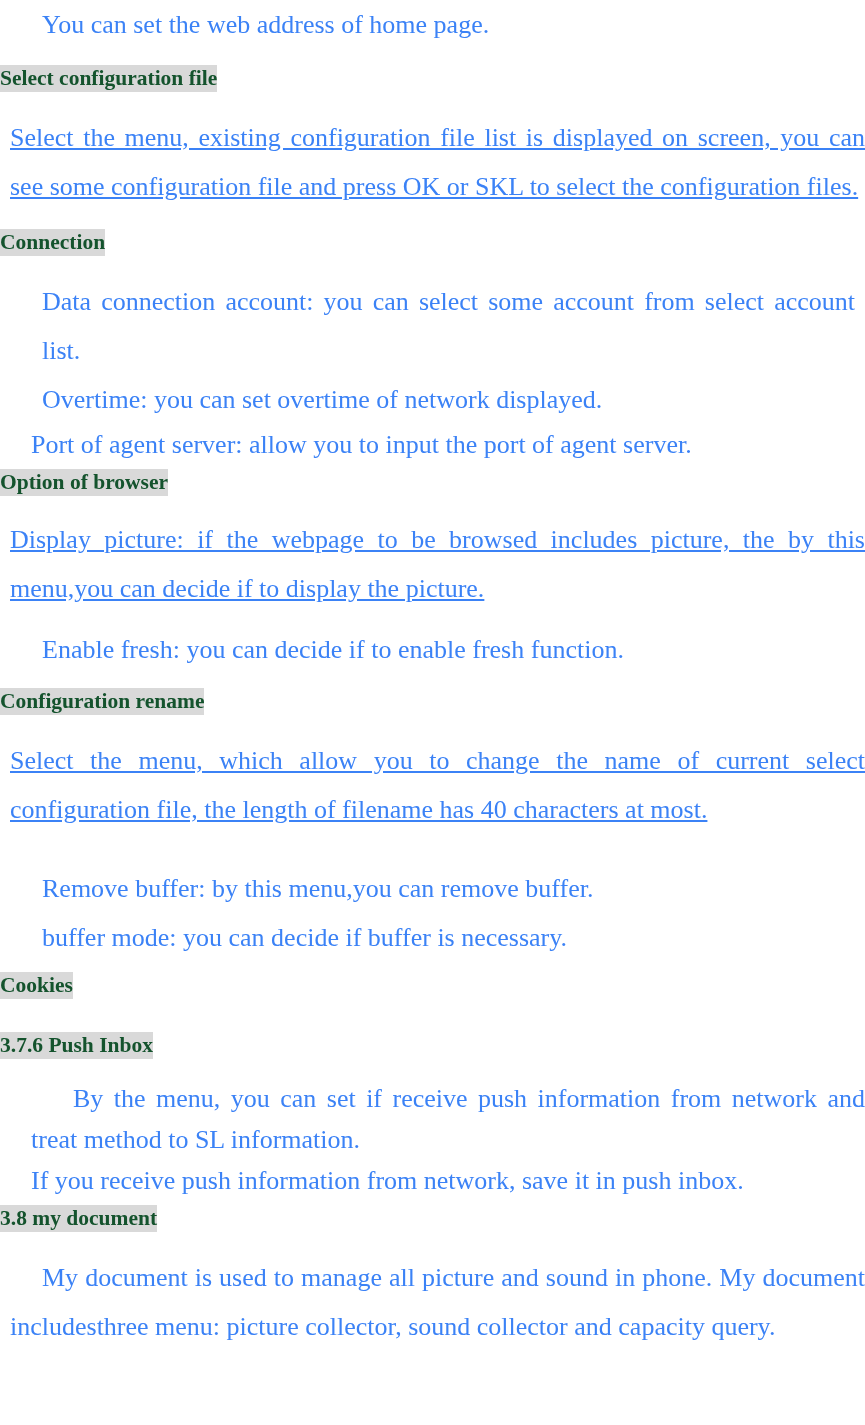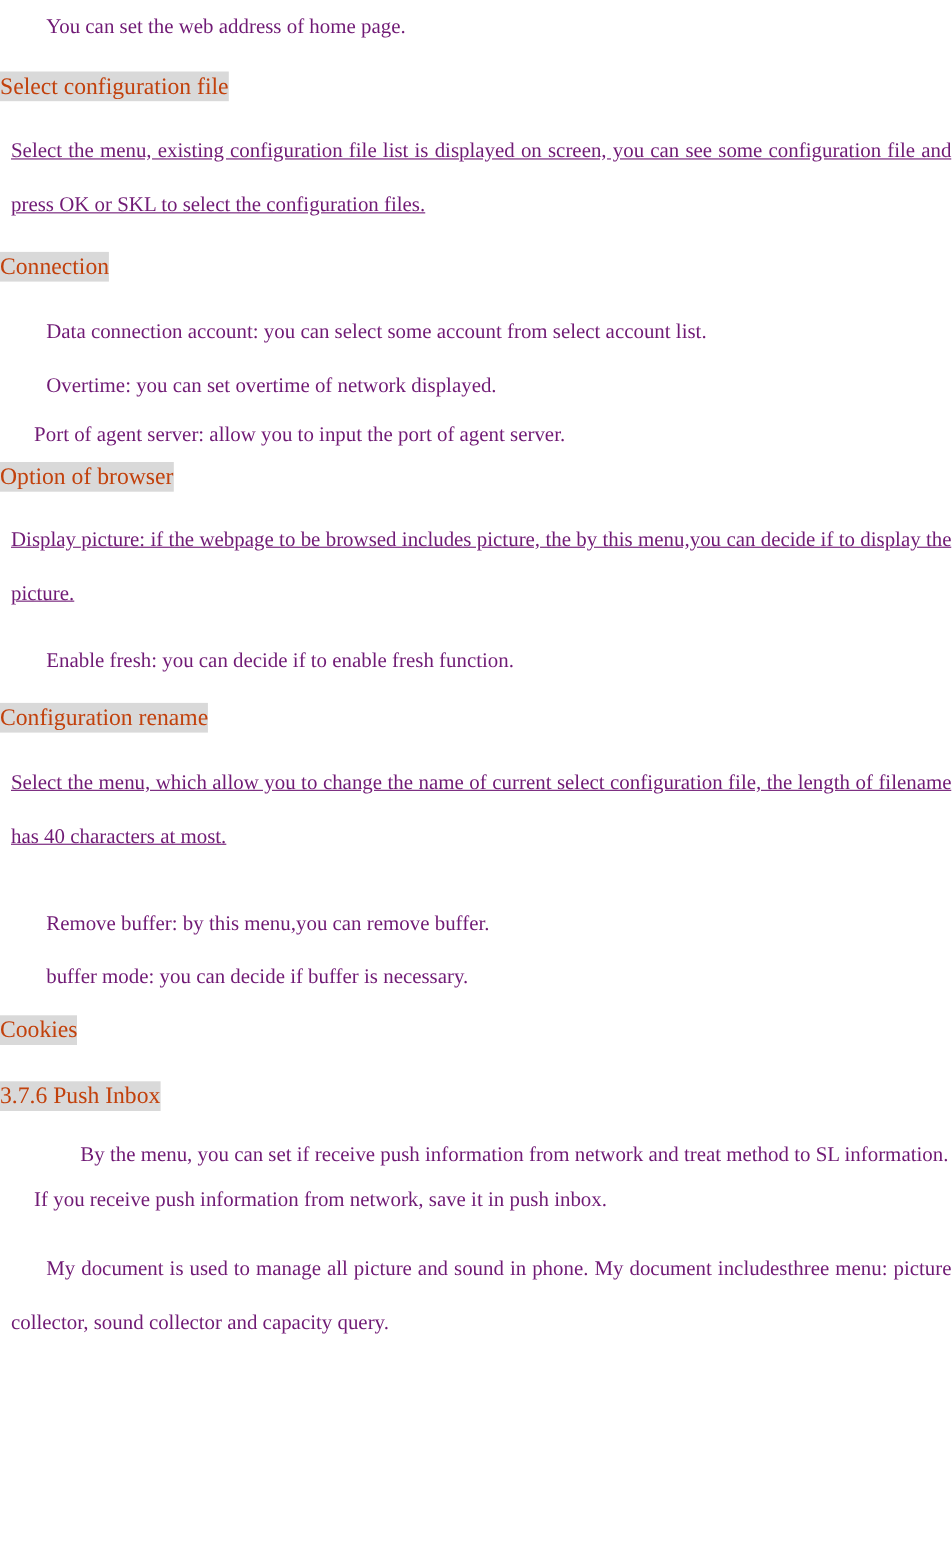--- a/index.html
+++ b/index.html
@@ -21,26 +21,26 @@
   .page {
     position: relative;
     width: 865px;
     height: 1425px;
     padding: 0;
     background: #ffffff;
   }
 
   
   .para {
-    font-size: 19px;
+    font-size: 26px;
     line-height: 49px;
     text-align: justify;
     text-justify: inter-word;
     margin: 0;
-    color: #701a75;
+    color: #3b82f6;
     white-space: normal;
   }
 
   
   .p-block {
     padding-left: 42px;
     padding-right: 10px;
     text-indent: 0;
   }
 
@@ -65,22 +65,22 @@
     text-indent: 42px;
   }
 
   .tight { line-height: 41px; padding-left: 31px; }
 
   
   .heading {
     font-size: 21.5px;
     line-height: 34px;
     margin: 0;
-    font-weight: normal;
-    color: #c2410c;
+    font-weight: bold;
+    color: #14532d;
   }
   .heading .hl {
     background: #d9d9d9;
     padding: 1px 0 2px 0;
     display: inline;
     box-decoration-break: clone;
     -webkit-box-decoration-break: clone;
   }
   .heading.h-flush { padding-left: 0; }
 
@@ -172,18 +172,21 @@
   <p class="heading h-flush">
     <span class="hl">3.7.6 Push Inbox</span>
   </p>
 
   <div class="sp16"></div>
 
   <p class="para p-full tight edge">By the menu, you can set if receive push information from network and treat method to SL information.</p>
 
   <p class="para p-block tight">If you receive push information from network, save it in push inbox.</p>
 
+  <p class="heading h-flush">
+    <span class="hl">3.8 my document  </span>
+  </p>
 
   <div class="sp18"></div>
 
   <p class="para p-just-narrow edge" style="text-indent:32px;">My document is used to manage all picture and sound in phone. My document includesthree menu: picture collector, sound collector and capacity query.</p>
 
 </div>
 
 </body></html>

